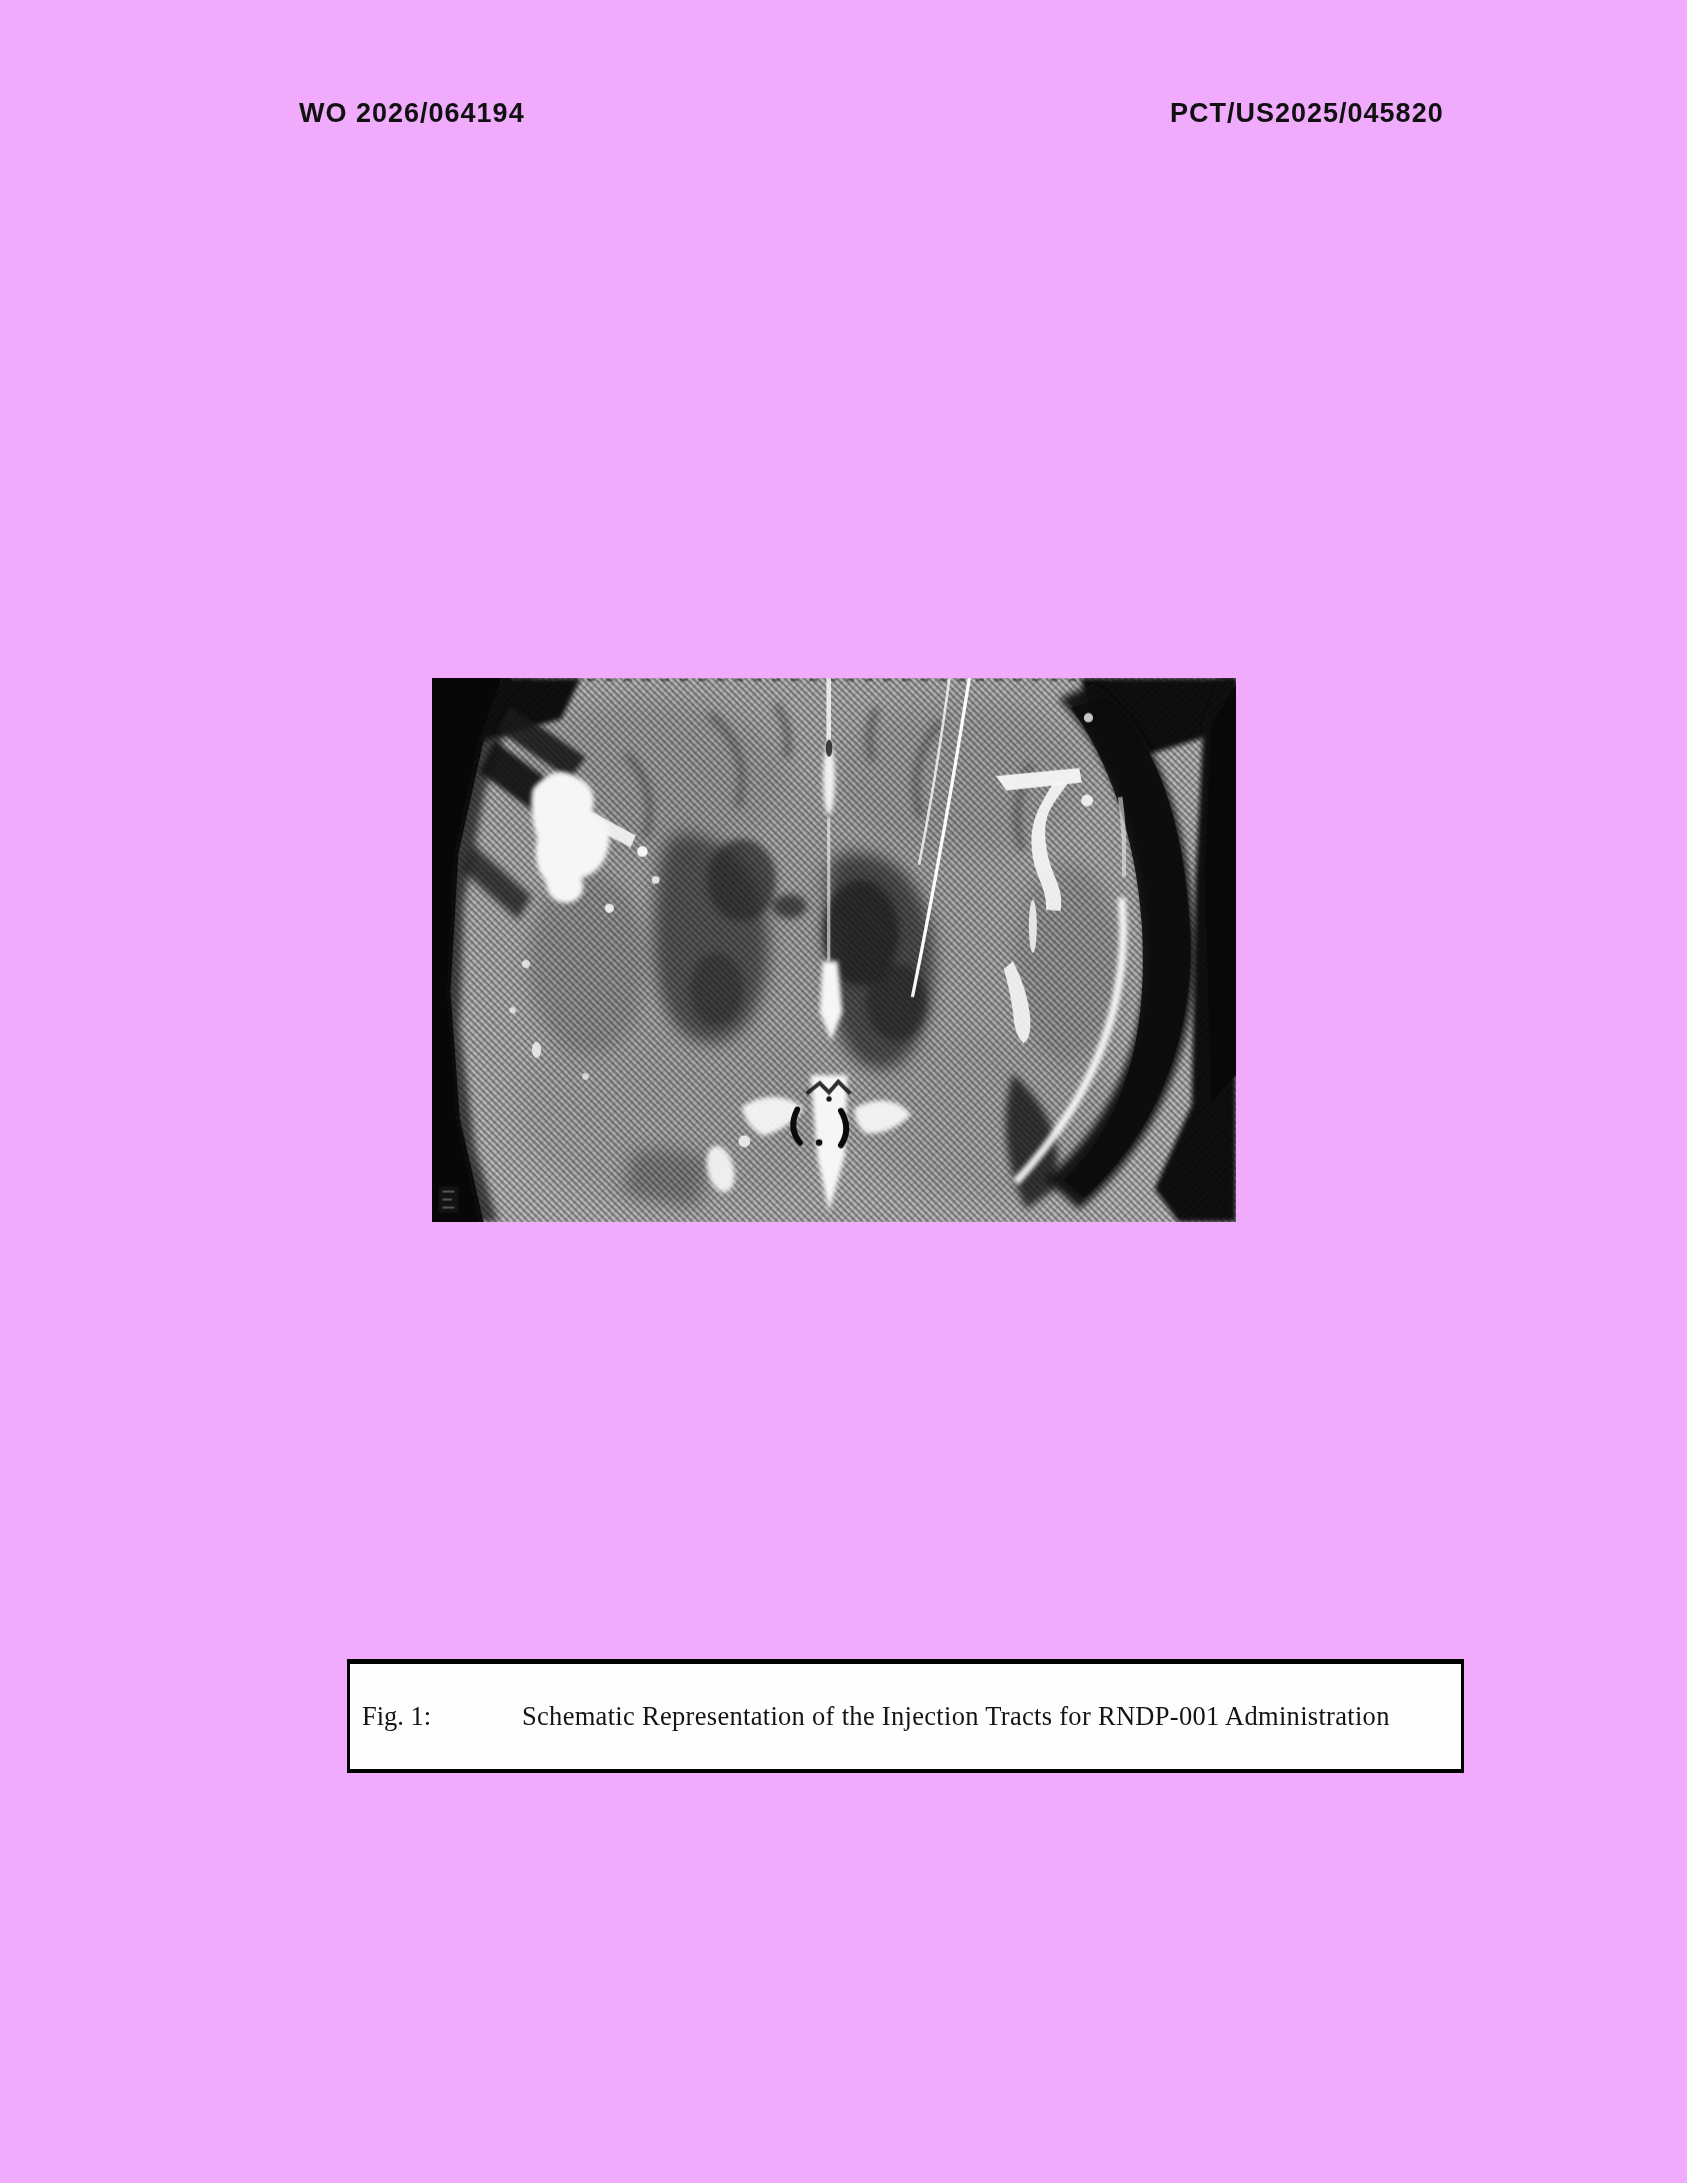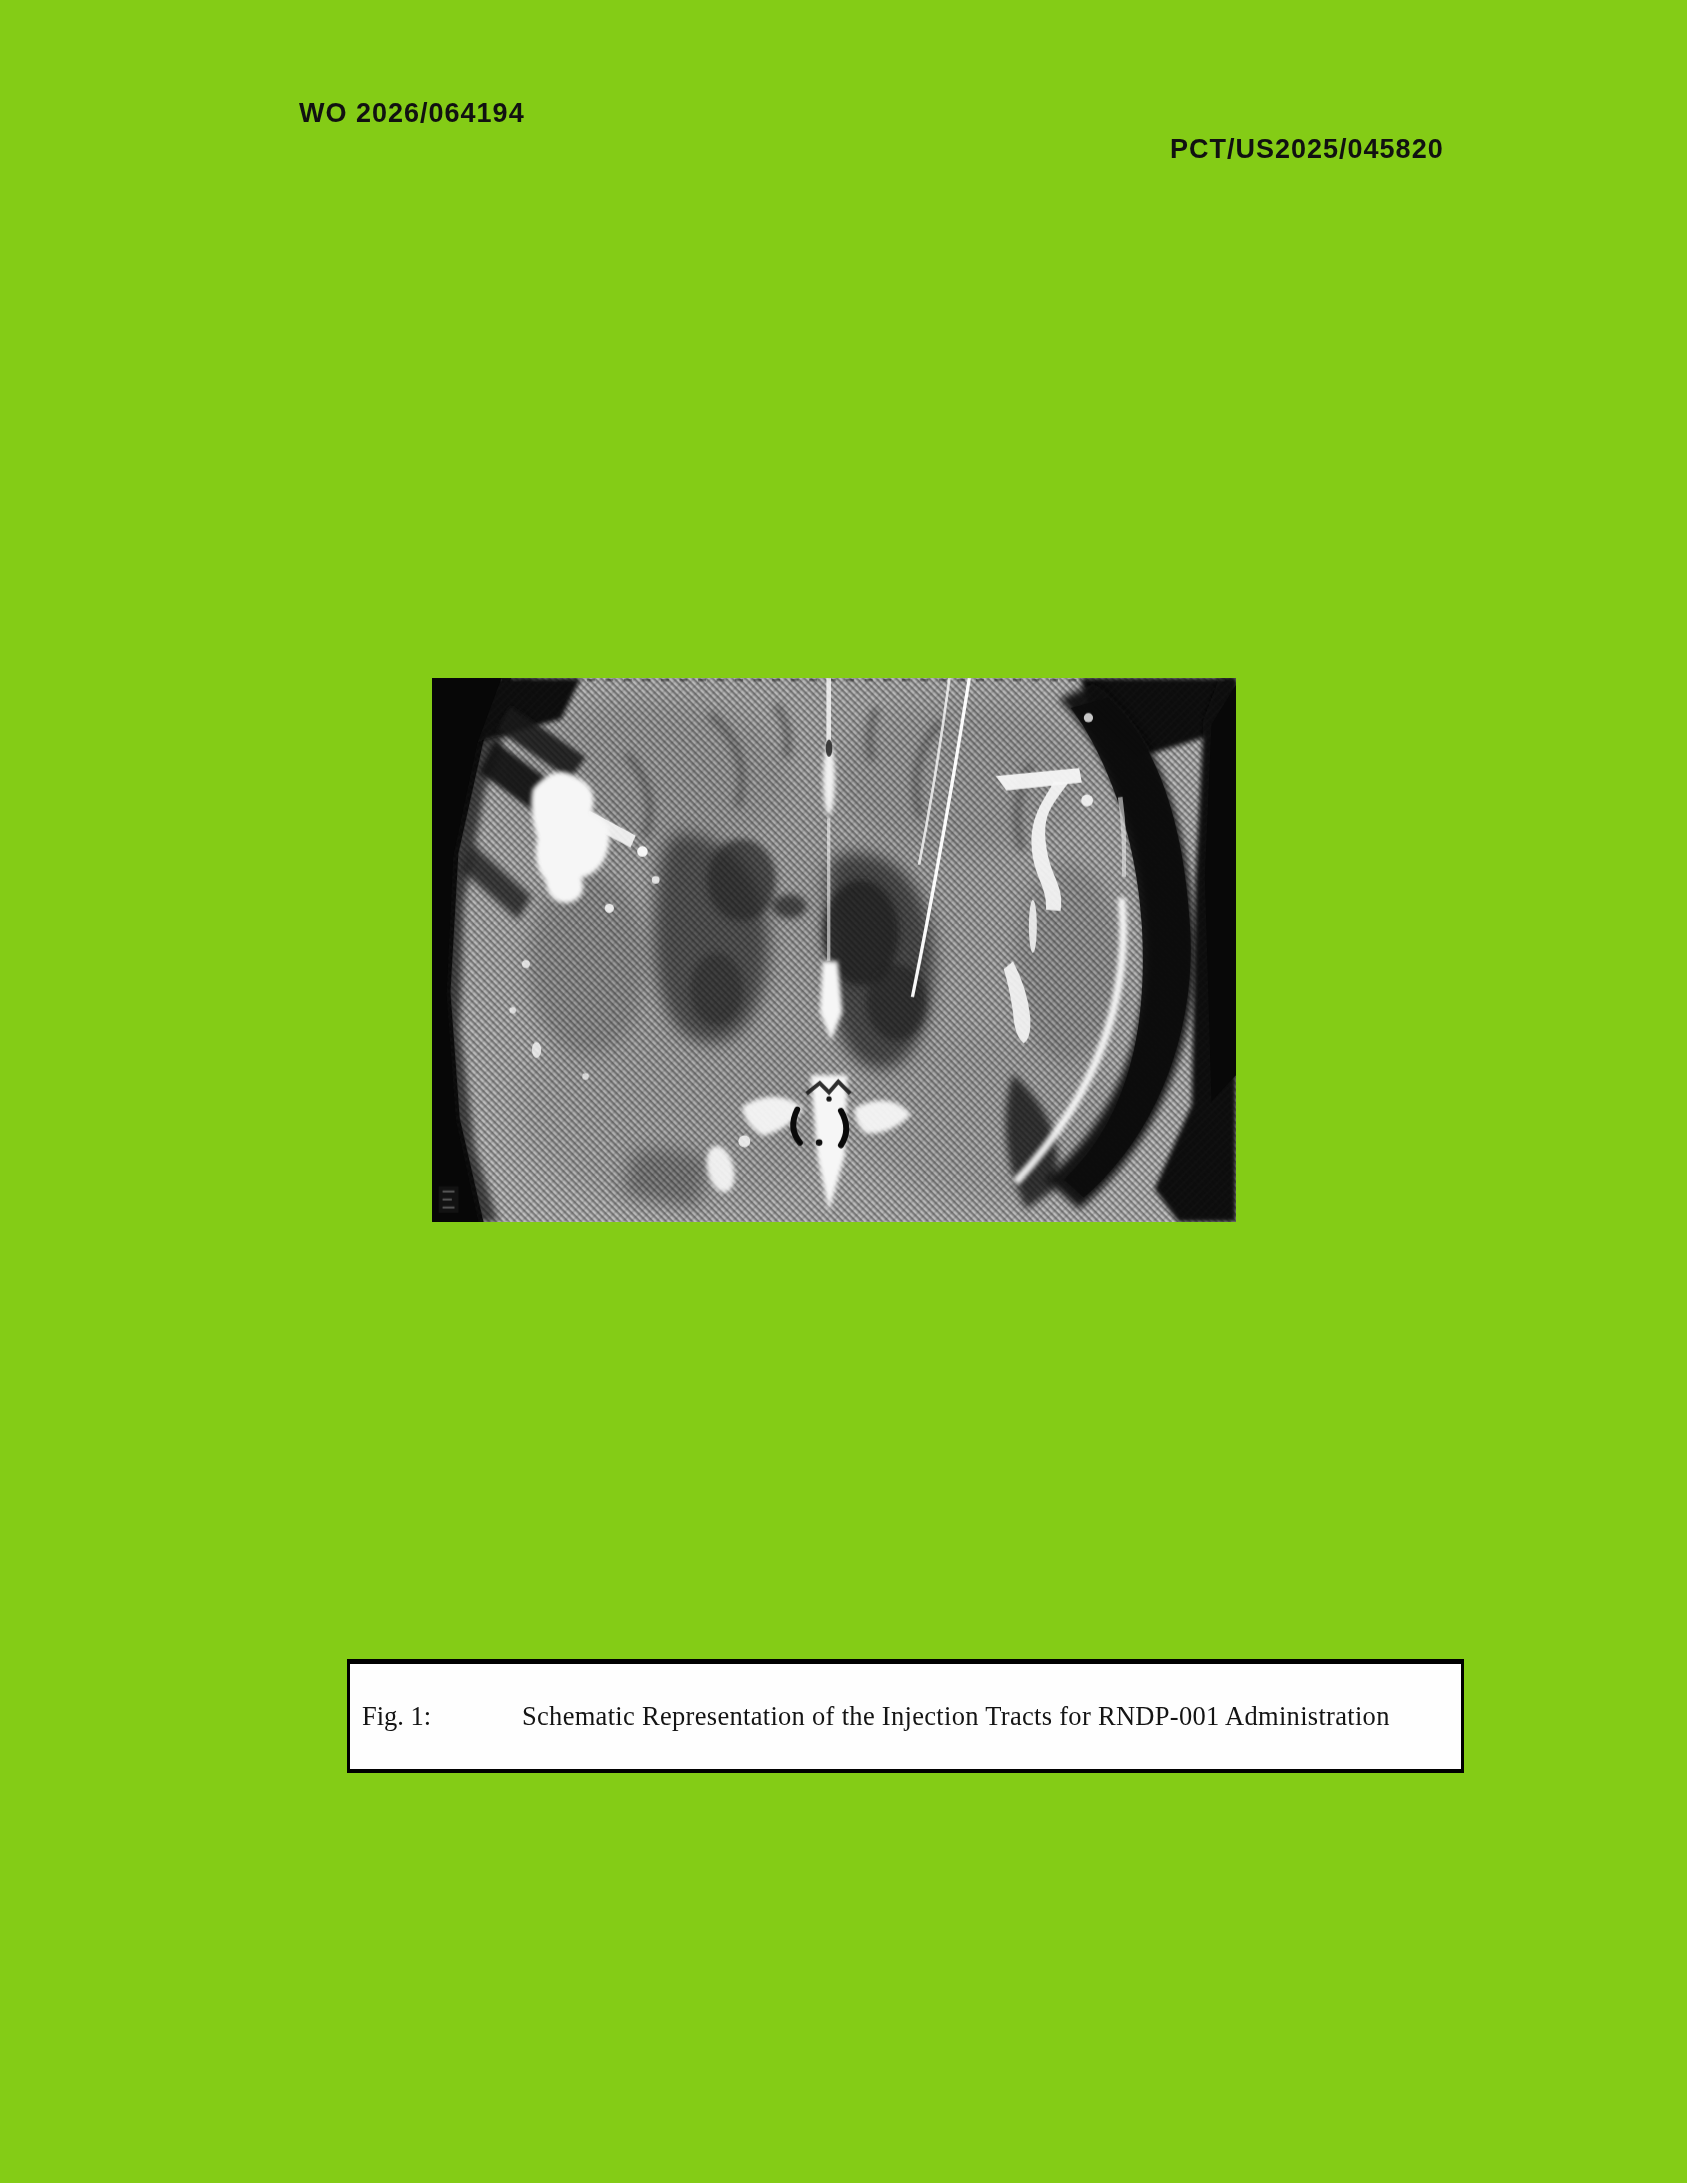--- a/index.html
+++ b/index.html
@@ -1,27 +1,27 @@
 <!DOCTYPE html>
 <html style="font-size:10.6px"><head>
 <meta charset="utf-8">
 <style>
   html, body { margin:0; padding:0; }
   body { width:1687px; height:2183px; background:#ffffff; }
   .page {
     position:relative; width:1687px; height:2183px;
-    background:#84cc16; overflow:hidden;
+    background:#f0abfc; overflow:hidden;
     font-family:"Liberation Sans", sans-serif; color:#1a1a1a;
   }
   .header-id {
     position:absolute; top:98px; font-size:27px; font-weight:bold;
     letter-spacing:1px; white-space:nowrap; color:#111;
   }
   .header-left  { left:299px; }
-  .header-right { left:1170px;margin-top:36px; }
+  .header-right { left:1170px; }
   .sheet-indicator {
     position:absolute; left:0; top:237px; width:1687px; text-align:center;
     font-size:26.5px; font-weight:400; letter-spacing:1.3px; color:#222;
   }
   .figure-image-wrap {
     position:absolute; left:432px; top:678px; width:804px; height:544px;
   }
   svg.mri { width:100%; height:100%; display:block; }
   .caption-box {
     position:absolute; left:347px; top:1659px; width:1117px; height:114px;

